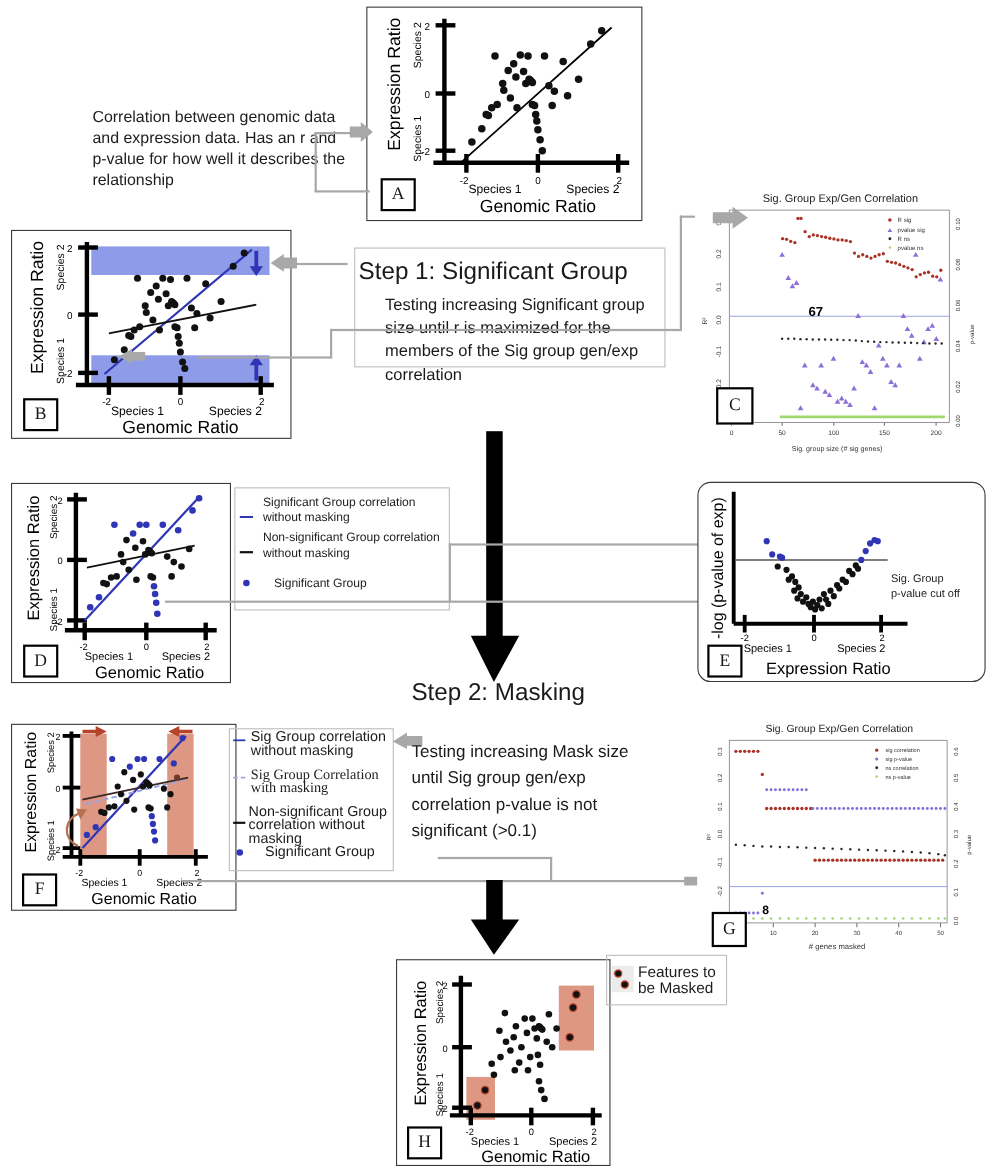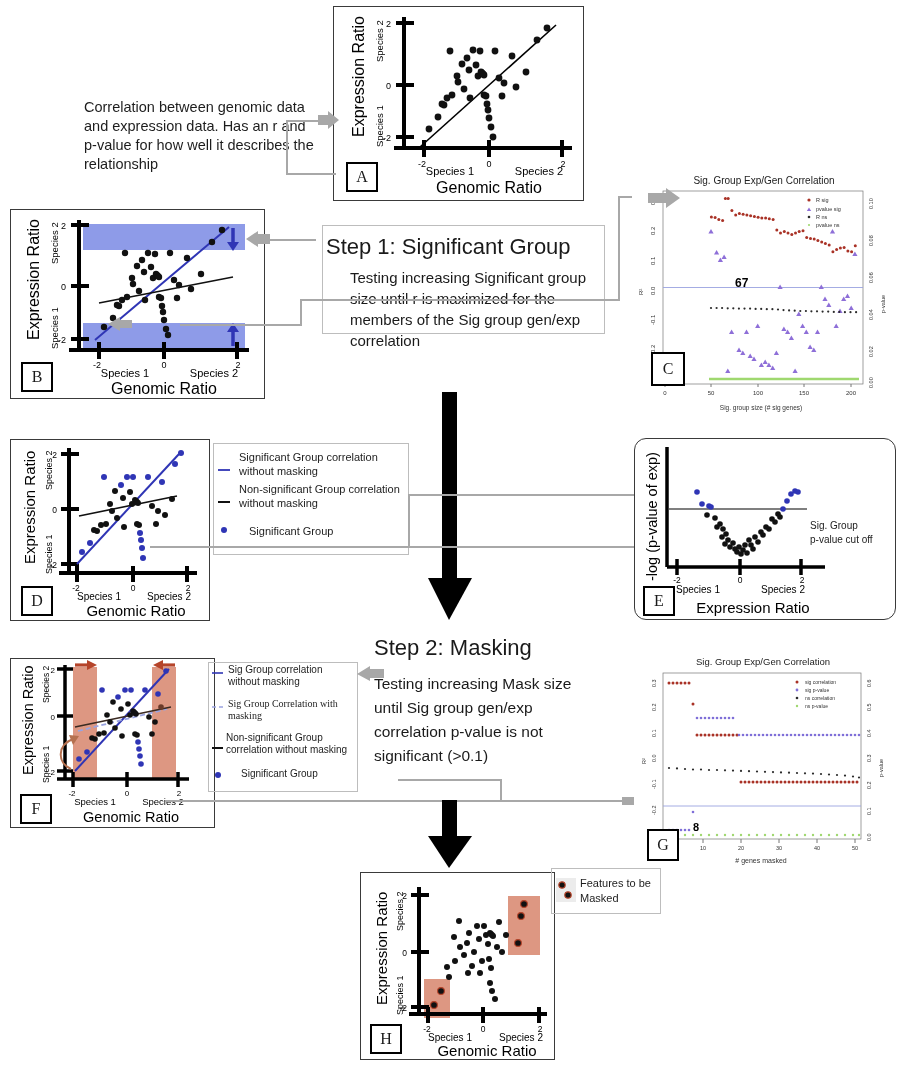--- a/index.html
+++ b/index.html
@@ -7,21 +7,21 @@
        font-family:"Liberation Sans", sans-serif;color:#1a1a1a;}
   .abs{position:absolute;}
   .panel{position:absolute;background:#fff;border:1px solid #3a3a3a;box-sizing:border-box;}
   .plabel{position:absolute;border:2px solid #000;background:#fff;
           font-family:"Liberation Serif", serif;font-size:16px;
           display:flex;align-items:center;justify-content:center;z-index:6;}
   .note{position:absolute;font-size:14.5px;line-height:19px;color:#1d1d1d;}
   .steptitle{position:absolute;font-size:22px;color:#1a1a1a;}
   .stepbody{position:absolute;font-size:15px;line-height:21px;color:#1a1a1a;}
   .connector{position:absolute;background:#a8a8a8;}
-  .legtext{position:absolute;font-size:10px;line-height:12px;color:#1d1d1d;}
+  .legtext{position:absolute;font-size:13px;line-height:12px;color:#1d1d1d;}
   svg{display:block;overflow:visible;}
   .cbox{position:absolute;border:1px solid #bdbdbd;box-sizing:border-box;}
 </style>
 </head>
 <body>
 
 <div class="panel" style="left:333px;top:6px;width:251px;height:195px;">
   <svg width="249" height="193" viewBox="0 0 249 193">
 
     <line x1="70" y1="10" x2="70" y2="141" stroke="#000" stroke-width="4"></line>
@@ -614,21 +614,21 @@
 <svg class="abs" style="left:356px;top:666px;" width="28" height="16">
   <polygon points="28,3 14,3 14,0 1,8 14,15 14,12 28,12" fill="#a8a8a8"></polygon>
 </svg>
 <div class="connector" style="left:165px;top:800px;width:460px;height:1.5px;"></div>
 <div class="connector" style="left:500px;top:779px;width:1.5px;height:22px;"></div>
 <div class="connector" style="left:398px;top:779px;width:104px;height:1.5px;"></div>
 <svg class="abs" style="left:622px;top:793px;" width="26" height="17">
   <polygon points="0,4 13,4 13,0 25,8 13,16 13,12 0,12" fill="#a8a8a8"></polygon>
 </svg>
 
-<div class="steptitle" style="left:374px;top:635px;width:240px;">Step 2: Masking</div>
+<div class="steptitle" style="left:374px;top:616px;width:240px;">Step 2: Masking</div>
 <div class="stepbody" style="left:374px;top:672px;width:222px;font-size:15.5px;line-height:24px;">Testing increasing Mask size until Sig group gen/exp correlation p-value is not significant (&gt;0.1)</div>
 
 <div class="panel" style="left:634px;top:648px;width:262px;height:220px;border-color:#ffffff;">
   <svg width="260" height="218" viewBox="0 0 260 218">
     <text x="128" y="16" font-size="9.5" text-anchor="middle" font-family="Liberation Sans, sans-serif" fill="#222">Sig. Group Exp/Gen Correlation</text>
     <rect x="28" y="24" width="198" height="166" fill="none" stroke="#777" stroke-width="0.7"></rect>
     <line x1="28" y1="157" x2="226" y2="157" stroke="#9aa3e0" stroke-width="0.9"></line>
 
     <g fill="#a93226">
       <circle cx="34" cy="34" r="1.5"></circle>
@@ -911,13 +911,13 @@
   </svg>
   <div class="plabel" style="left:9px;bottom:5px;width:28px;height:26px;">H</div>
 </div>
 
 <div class="cbox" style="left:551px;top:868px;width:110px;height:46px;"></div>
 <svg class="abs" style="left:556px;top:878px;" width="22" height="26">
   <rect x="0" y="0" width="20" height="24" fill="#ececec"></rect>
   <circle cx="6" cy="7" r="3.2" fill="#111" stroke="#b5442a" stroke-width="1.2"></circle>
   <circle cx="12" cy="17" r="3.2" fill="#111" stroke="#b5442a" stroke-width="1.2"></circle>
 </svg>
-<div class="legtext" style="left:580px;top:876px;width:80px;font-size:11px;line-height:15px;">Features to be Masked</div>
+<div class="legtext" style="left:580px;top:876px;width:80px;font-size:14px;line-height:15px;">Features to be Masked</div>
 
 </body></html>

